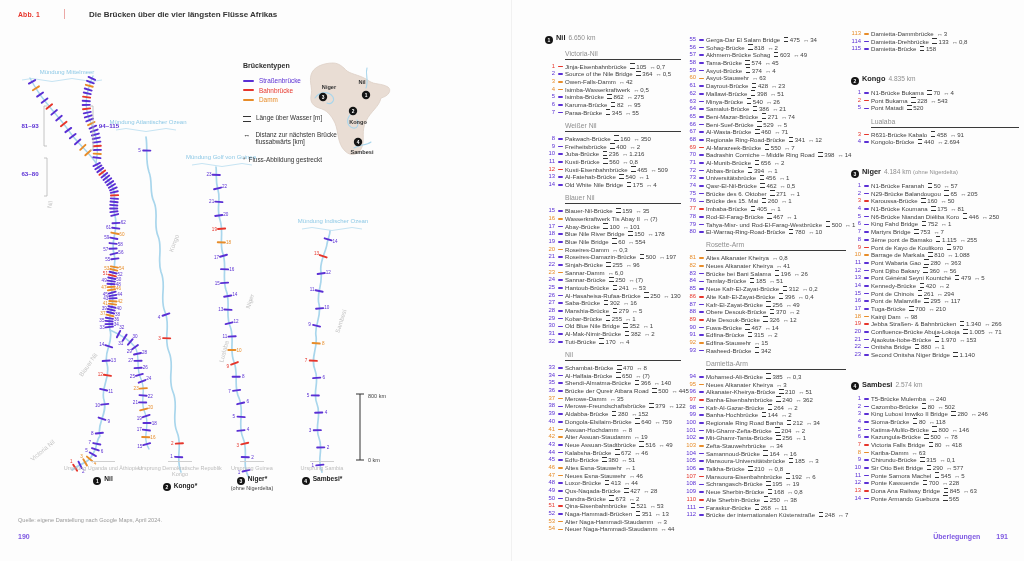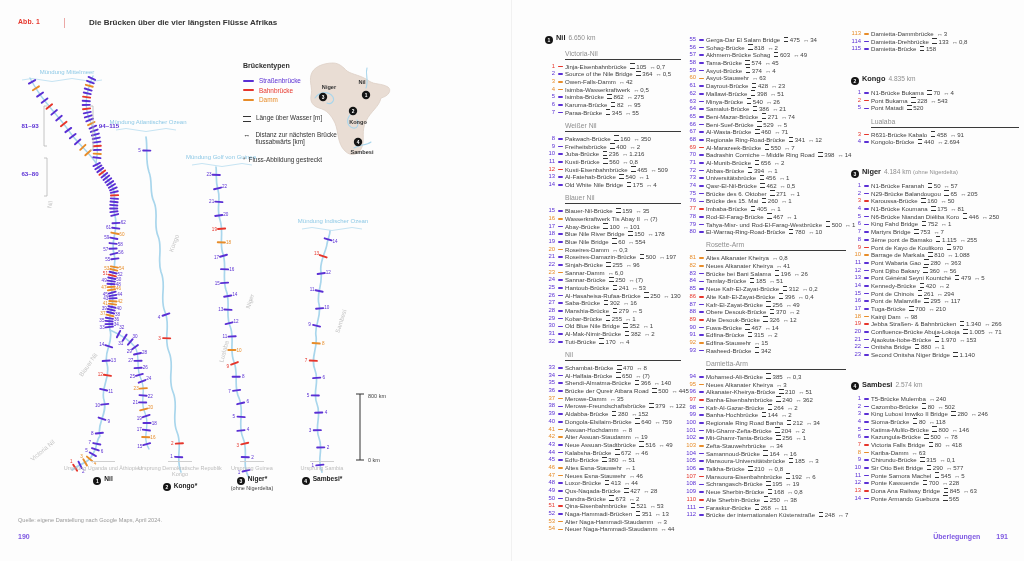--- a/index.html
+++ b/index.html
@@ -1,21 +1,21 @@
 <!DOCTYPE html>
 <html><head>
 <meta charset="utf-8">
 <style>
   html,body{margin:0;padding:0;background:#e9e9e9;}
   .canvas{position:relative;width:1024px;height:561px;background:#fdfdfd;overflow:hidden;
           font-family:"Liberation Sans",sans-serif;-webkit-font-smoothing:antialiased;}
   .gutter{position:absolute;left:511px;top:0;width:1px;height:561px;background:#f1f1f1;}
 
   
-  .hdr{position:absolute;left:18px;top:18px;display:flex;gap:24px;}
+  .hdr{position:absolute;left:18px;top:9px;display:flex;align-items:center;gap:24px;}
   .hdr .fig{color:#e6352b;font-size:6.8px;font-weight:700;letter-spacing:.2px;}
   .hdr .sep{width:1px;height:10px;background:#d9534f;opacity:.5;}
   .hdr .ttl{color:#333;font-size:8px;font-weight:600;}
 
   
   .legend{position:absolute;left:243px;top:62px;width:155px;}
   .leg-title{font-size:7px;font-weight:700;color:#2e2e2e;margin-bottom:7px;}
   .leg-row{display:flex;align-items:center;gap:5px;height:9.5px;font-size:6.4px;}
   .leg-dash{width:11px;height:2.2px;border-radius:1px;flex:0 0 auto;}
   .leg-sym{margin-top:9px;display:flex;align-items:flex-start;gap:5px;font-size:6.4px;color:#333;}

